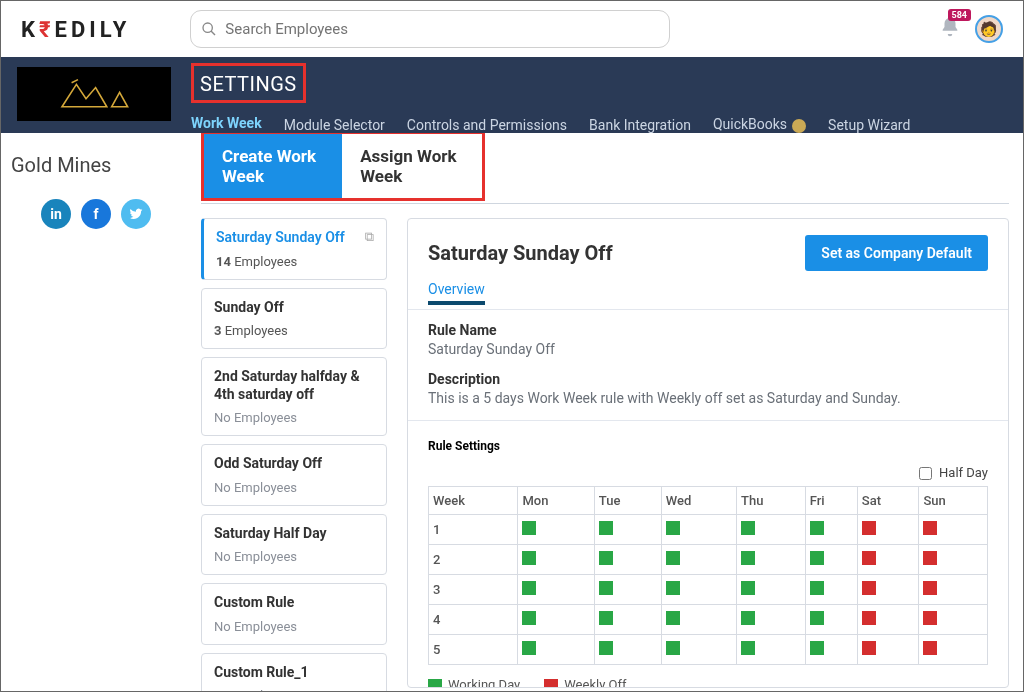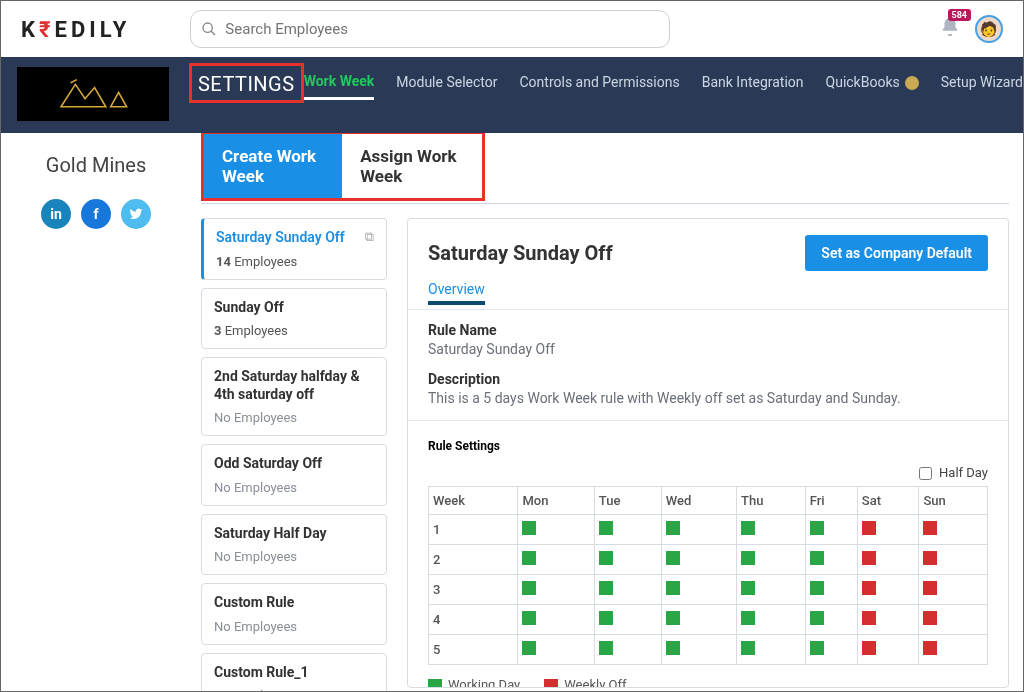--- a/index.html
+++ b/index.html
@@ -15,30 +15,30 @@
   .top-right { margin-left: auto; display: flex; align-items: center; gap: 14px; }
   .bell-wrap { position: relative; }
   .bell-wrap svg { width: 22px; height: 22px; fill: #b0b6bf; }
   .badge { position: absolute; top: -7px; right: -10px; background: #be185d; color: #fff; font-size: 9px; font-weight: 700; padding: 1px 4px; border-radius: 3px; }
   .avatar { width: 28px; height: 28px; border-radius: 50%; background: #f0d8c8; border: 2px solid #45a0e6; display: flex; align-items: center; justify-content: center; font-size: 14px; }
 
   
   .nav-strip { background: #2a3a56; height: 76px; display: flex; align-items: flex-start; position: relative; }
   .company-logo { width: 154px; height: 54px; margin: 10px 0 0 16px; background: #000; display: flex; align-items: center; justify-content: center; color: #d4a83a; font-size: 11px; }
   .company-logo svg { width: 80px; height: 36px; }
-  .nav-col { flex: 1; display: flex; flex-direction: row; padding-left: 20px; }
+  .nav-col { flex: 1; display: flex; flex-direction: column; padding-left: 20px; }
   .settings-title { color: #fff; font-size: 20px; font-weight: 400; letter-spacing: 0.5px; padding: 6px 6px 4px 6px; border: 3px solid #e6312d; display: inline-block; width: fit-content; margin-top: 6px; }
   .nav-tabs { display: flex; gap: 22px; align-items: center; margin-top: 4px; }
   .nav-tab { color: #cbd5e3; font-size: 14px; padding: 8px 0 8px 0; cursor: pointer; white-space: nowrap; }
-  .nav-tab.active { color: #22c55e; font-weight: 700; border-bottom: 3px solid #fff; }
+  .nav-tab.active { color: #7dd3fc; font-weight: 700; border-bottom: 3px solid #fff; }
   .nav-tab.qb::after { content: ""; display: inline-block; width: 14px; height: 14px; background: #caa955; border-radius: 50%; margin-left: 5px; vertical-align: middle; }
 
   
   .page { display: flex; height: calc(100% - 56px - 76px); }
-  .left-side { width: 190px; padding: 20px 10px; text-align: center; }
+  .left-side { width: 190px; padding: 20px 10px; text-align: left; }
   .company-name { font-size: 20px; color: #444; font-weight: 400; margin-bottom: 22px; }
   .social { display: flex; gap: 10px; justify-content: center; }
   .social-btn { width: 30px; height: 30px; border-radius: 50%; display: flex; align-items: center; justify-content: center; color: #fff; font-weight: 700; font-size: 14px; cursor: pointer; }
   .social-in { background: #1984bc; }
   .social-fb { background: #1877db; }
   .social-tw { background: #4fbcf0; }
 
   .content { flex: 1; padding: 0 14px 0 0; overflow: hidden; }
 
   .sub-tabs-wrap { border: 3px solid #e6312d; display: flex; width: 284px; margin-left: 10px; margin-top: 0; position: relative; top: -2px; }

